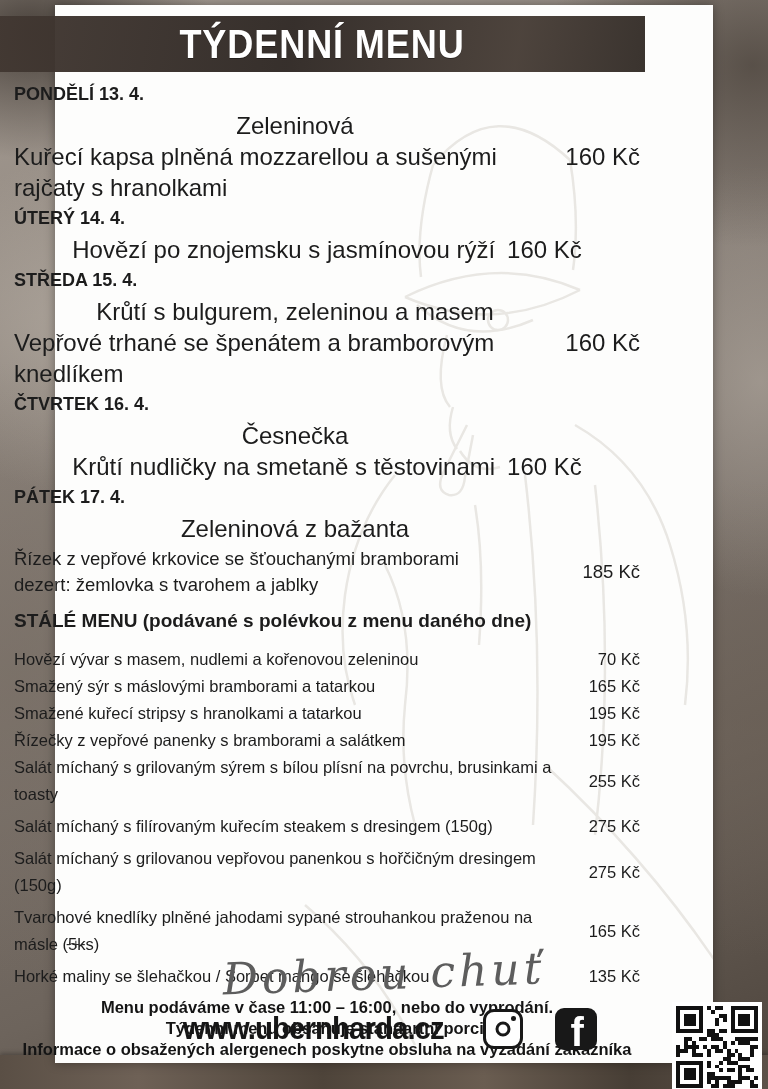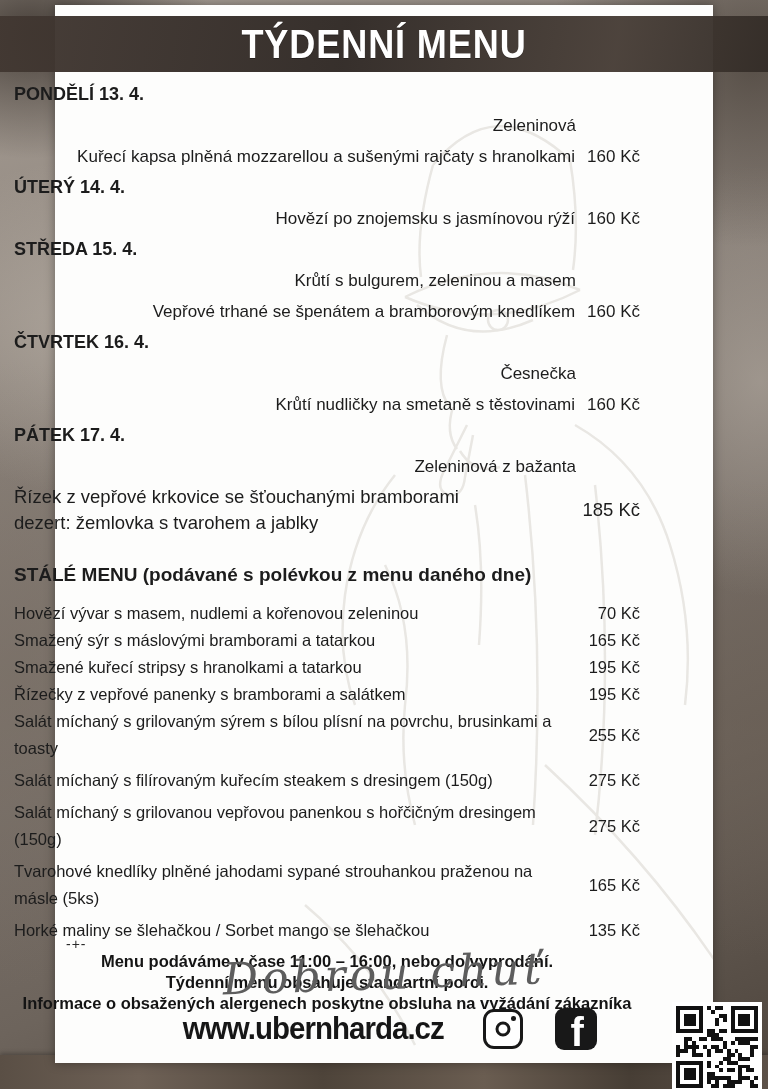--- a/index.html
+++ b/index.html
@@ -30,40 +30,40 @@
   .card {
     position:absolute; left:55px; top:5px; width:658px; height:1058px;
     background:#fdfdfc; box-shadow:0 0 10px rgba(0,0,0,.35);
   }
 
   
   .watermark { position:absolute; left:0; top:0; pointer-events:none; }
 
   
   .band {
-    position:absolute; left:0; top:16px; width:768px; height:56px;
+    position:absolute; left:0; top:16px; width:645px; height:56px;
     background:linear-gradient(100deg, rgba(66,56,50,.97), rgba(48,41,37,.97) 45%, rgba(70,60,53,.96) 80%, rgba(52,45,40,.97));
     display:flex; align-items:center; justify-content:center;
   }
   .band h1 {
     color:#fff; font-size:41px; font-weight:bold; letter-spacing:1px;
     transform:scaleX(.88); white-space:nowrap;
     text-shadow:0 1px 0 rgba(0,0,0,.35);
   }
 
   
   .content { position:absolute; left:14px; top:79px; width:626px; color:#1c1c1c; }
   .day { font-size:18px; font-weight:bold; line-height:31px; }
-  .row { display:flex; justify-content:flex-end; align-items:baseline; font-size:17px; line-height:31px; }
+  .row { display:flex; justify-content:center; align-items:baseline; font-size:24px; line-height:31px; }
   .row .price { flex:0 0 auto; padding-left:12px; text-align:right; min-width:64px; }
   .row2 { display:flex; justify-content:space-between; align-items:center; padding:2px 0 2px 0;gap:23px; }
   .row2 .lines { font-size:18.5px; line-height:26px; }
   .row2 .price { flex:0 0 auto; padding-left:12px; text-align:right; min-width:64px; font-size:18.5px; }
 
-  .static-title { font-size:19px; font-weight:bold; line-height:30px; margin-top:22px; }
+  .static-title { font-size:19px; font-weight:bold; line-height:30px; margin-top:6px; }
   .static-list { margin-top:10px; }
   .srow { display:flex; justify-content:space-between; align-items:center; font-size:16.5px; line-height:27px; }
   .srow .price { flex:0 0 auto; padding-left:12px; text-align:right; min-width:58px; }
   .srow.sp { margin-top:5px; }
   .srow .lines div { line-height:23px; padding:2px 0; }
 
   .notes { margin-top:7px; text-align:center; font-weight:bold; font-size:16.5px; line-height:21px; color:#141414; }
 
   .margin-mark { position:absolute; left:66px; top:936px; font-size:14px; color:#2a2a2a; letter-spacing:1px; }
 

